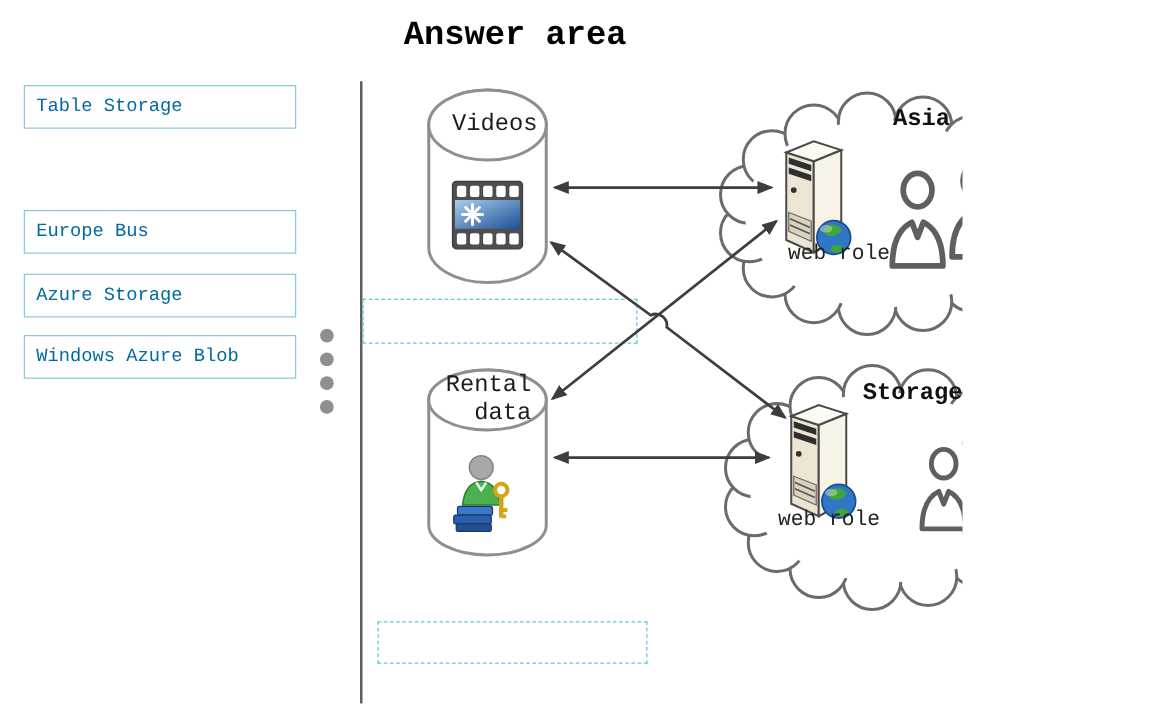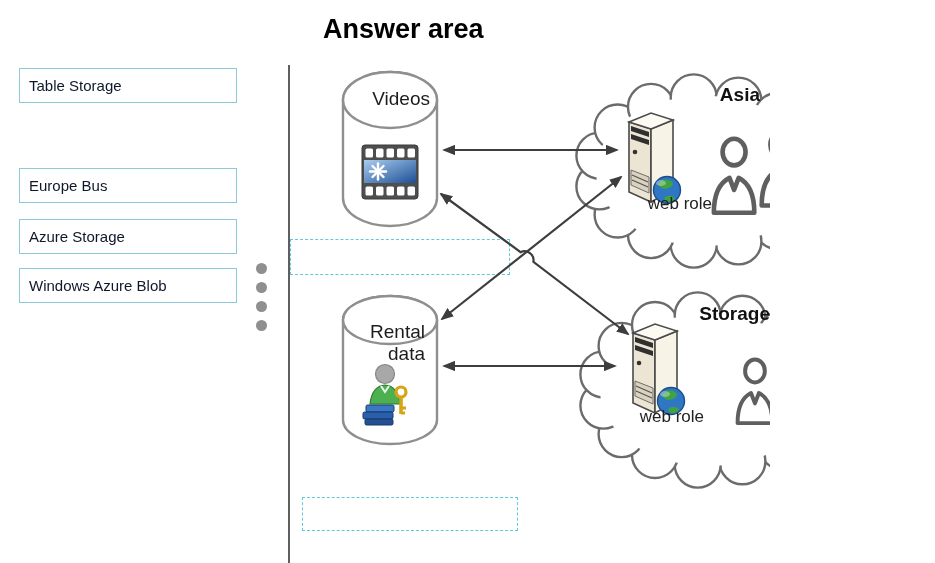--- a/index.html
+++ b/index.html
@@ -1,31 +1,31 @@
 <!DOCTYPE html>
 <html><head>
 <meta charset="utf-8">
 <style>
   html,body{margin:0;padding:0;background:#fff;}
   .stage{position:relative;width:770px;height:563px;background:#fff;overflow:hidden;
-         font-family:Liberation Sans, sans-serif;}
+         font-family:Liberation Mono, monospace;}
   .title{position:absolute;left:323px;top:14px;font-size:27px;font-weight:bold;color:#000;}
   .opt{position:absolute;left:19px;width:218px;height:35px;border:1.5px solid #8ccadb;
        background:#fff;display:flex;align-items:center;padding-left:9px;box-sizing:border-box;
-       font-size:15px;color:#0f172a;}
+       font-size:15px;color:#0369a1;}
   .dots{position:absolute;left:256px;top:263px;width:12px;z-index:1;}
   .dots span{display:block;width:11px;height:11px;border-radius:50%;background:#8f8f8f;margin:0 0 8px 0;}
   .divider{position:absolute;left:288px;top:65px;width:2px;height:498px;background:#5f5f5f;z-index:1;}
   .drop{position:absolute;border:1.5px dashed #5ecbdc;background:transparent;box-sizing:border-box;z-index:2;}
   .drop1{left:290px;top:239px;width:220px;height:36px;}
   .drop2{left:302px;top:497px;width:216px;height:34px;}
   svg.diagram{position:absolute;left:0;top:0;z-index:3;pointer-events:none;}
   .lbl{position:absolute;z-index:4;text-align:right;color:#1c1c1c;}
   .lbl-videos{left:350px;top:88px;width:80px;font-size:19px;}
-  .lbl-rental{left:355px;top:297px;width:70px;font-size:19px;line-height:22px;margin-top:24px;}
+  .lbl-rental{left:355px;top:297px;width:70px;font-size:19px;line-height:22px;}
   .lbl-region{font-weight:bold;font-size:19px;color:#111;}
   .lbl-asia{left:650px;top:84px;width:110px;}
   .lbl-europe{left:650px;top:303px;width:120px;}
   .lbl-webrole{font-size:17px;color:#222;}
   .lbl-webrole-asia{left:600px;top:194px;width:112px;}
   .lbl-webrole-europe{left:592px;top:407px;width:112px;}
   .cloud circle{fill:#fff;stroke:#6b6b6b;stroke-width:2.4;}
   .cloud .cloud-cover{fill:#fff;stroke:none;}
   .cyl{fill:#fff;stroke:#8f8f8f;stroke-width:2.4;}
   .arrow{stroke:#3d3d3d;stroke-width:2.2;fill:none;}

